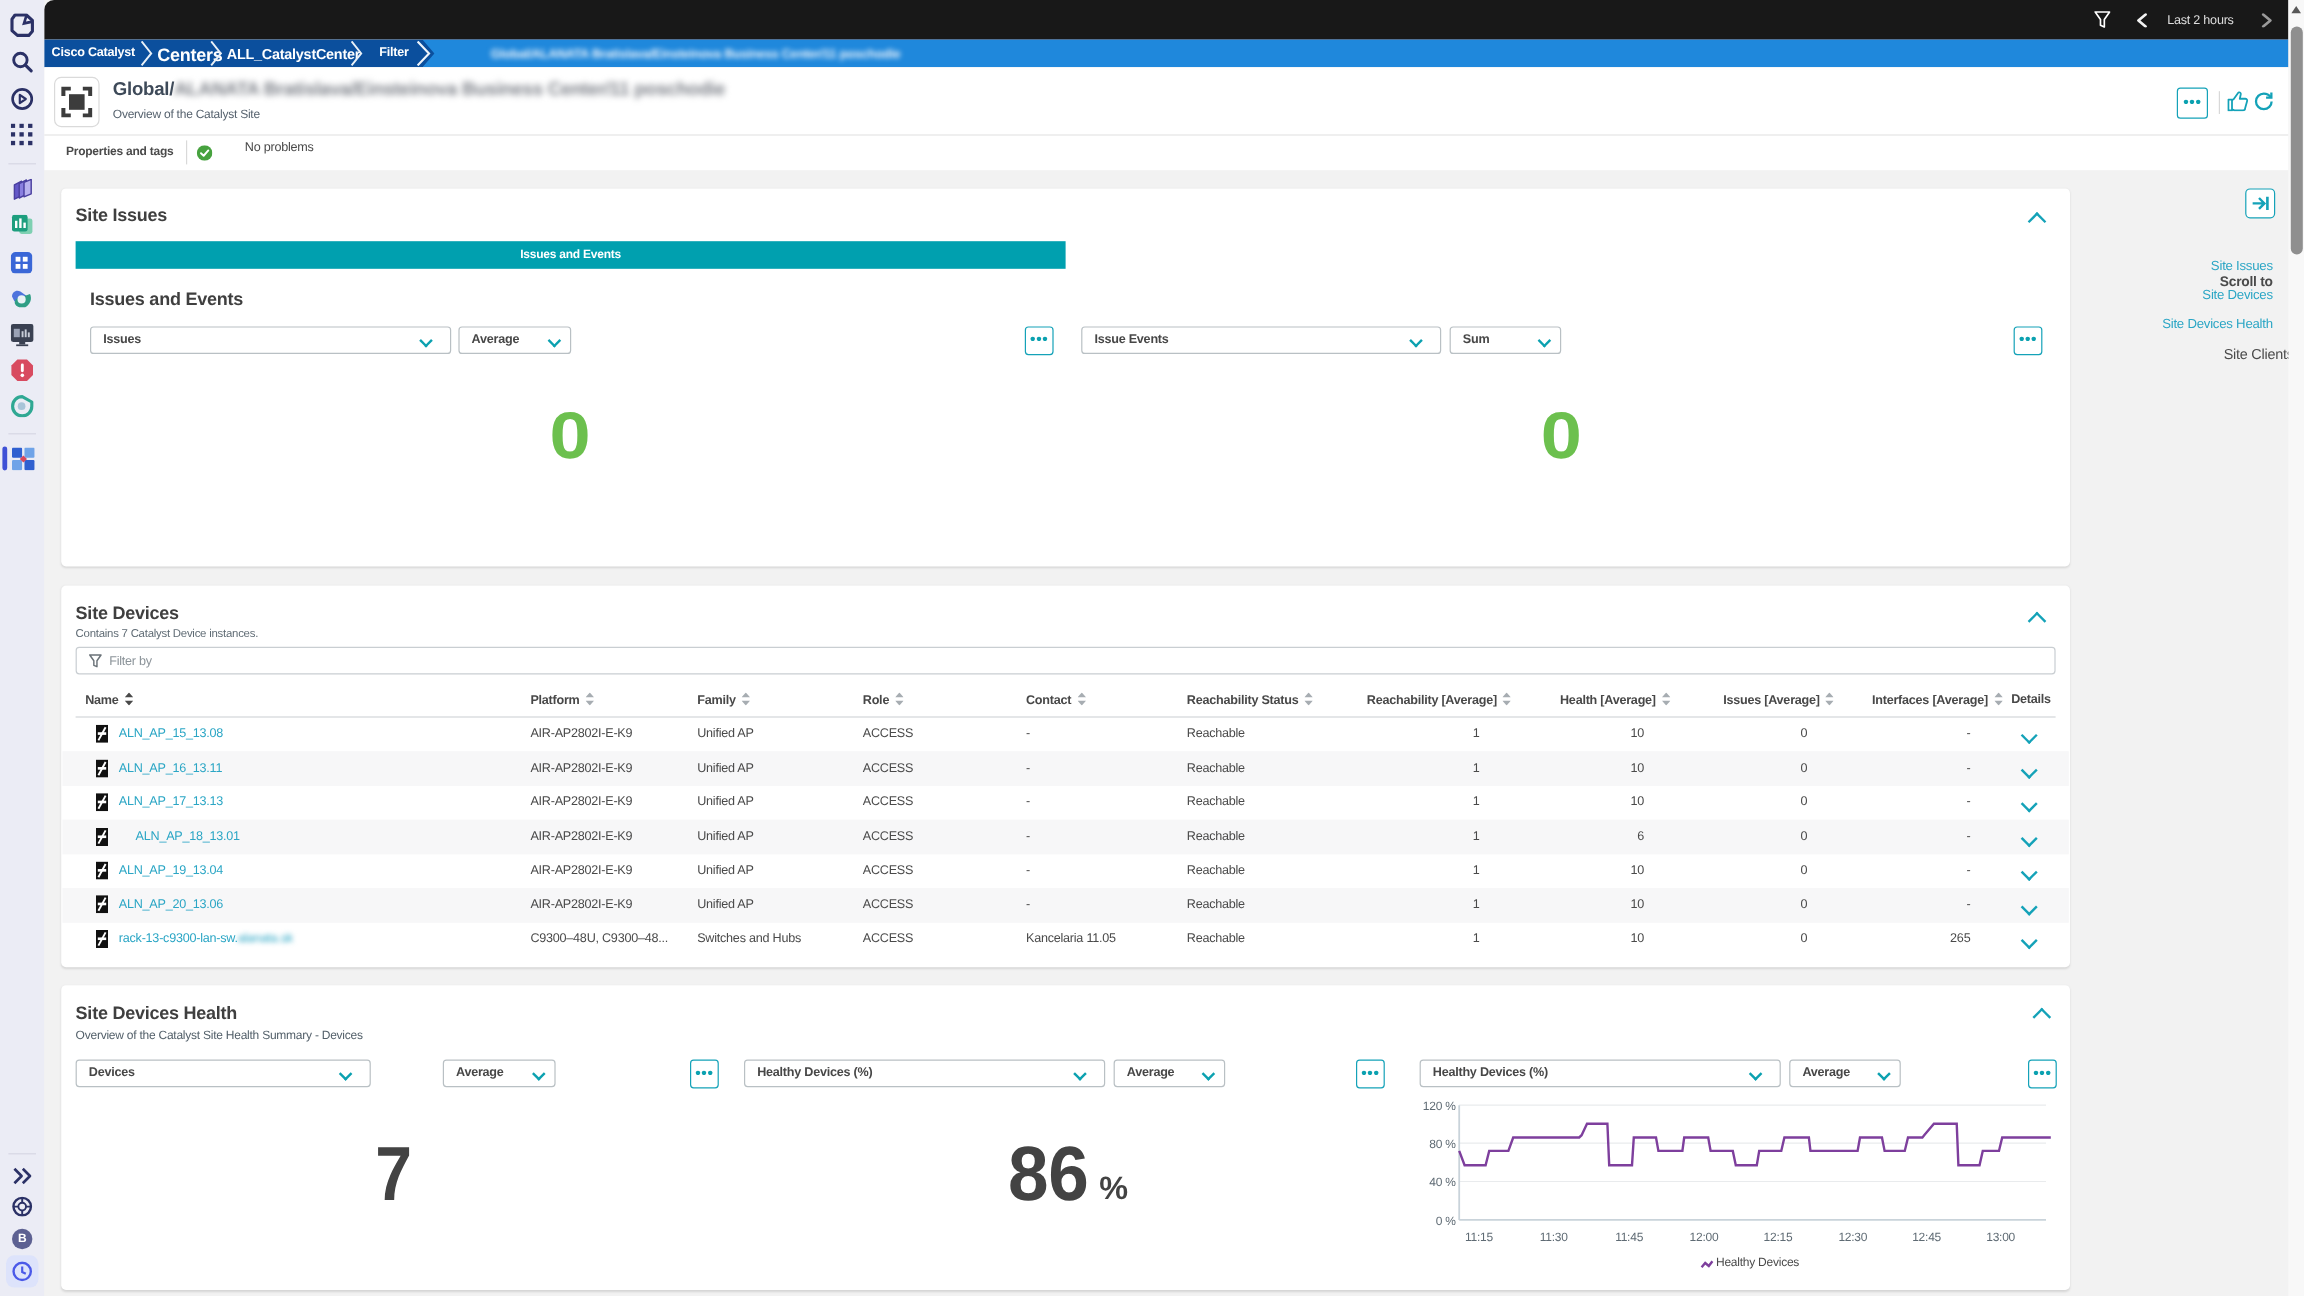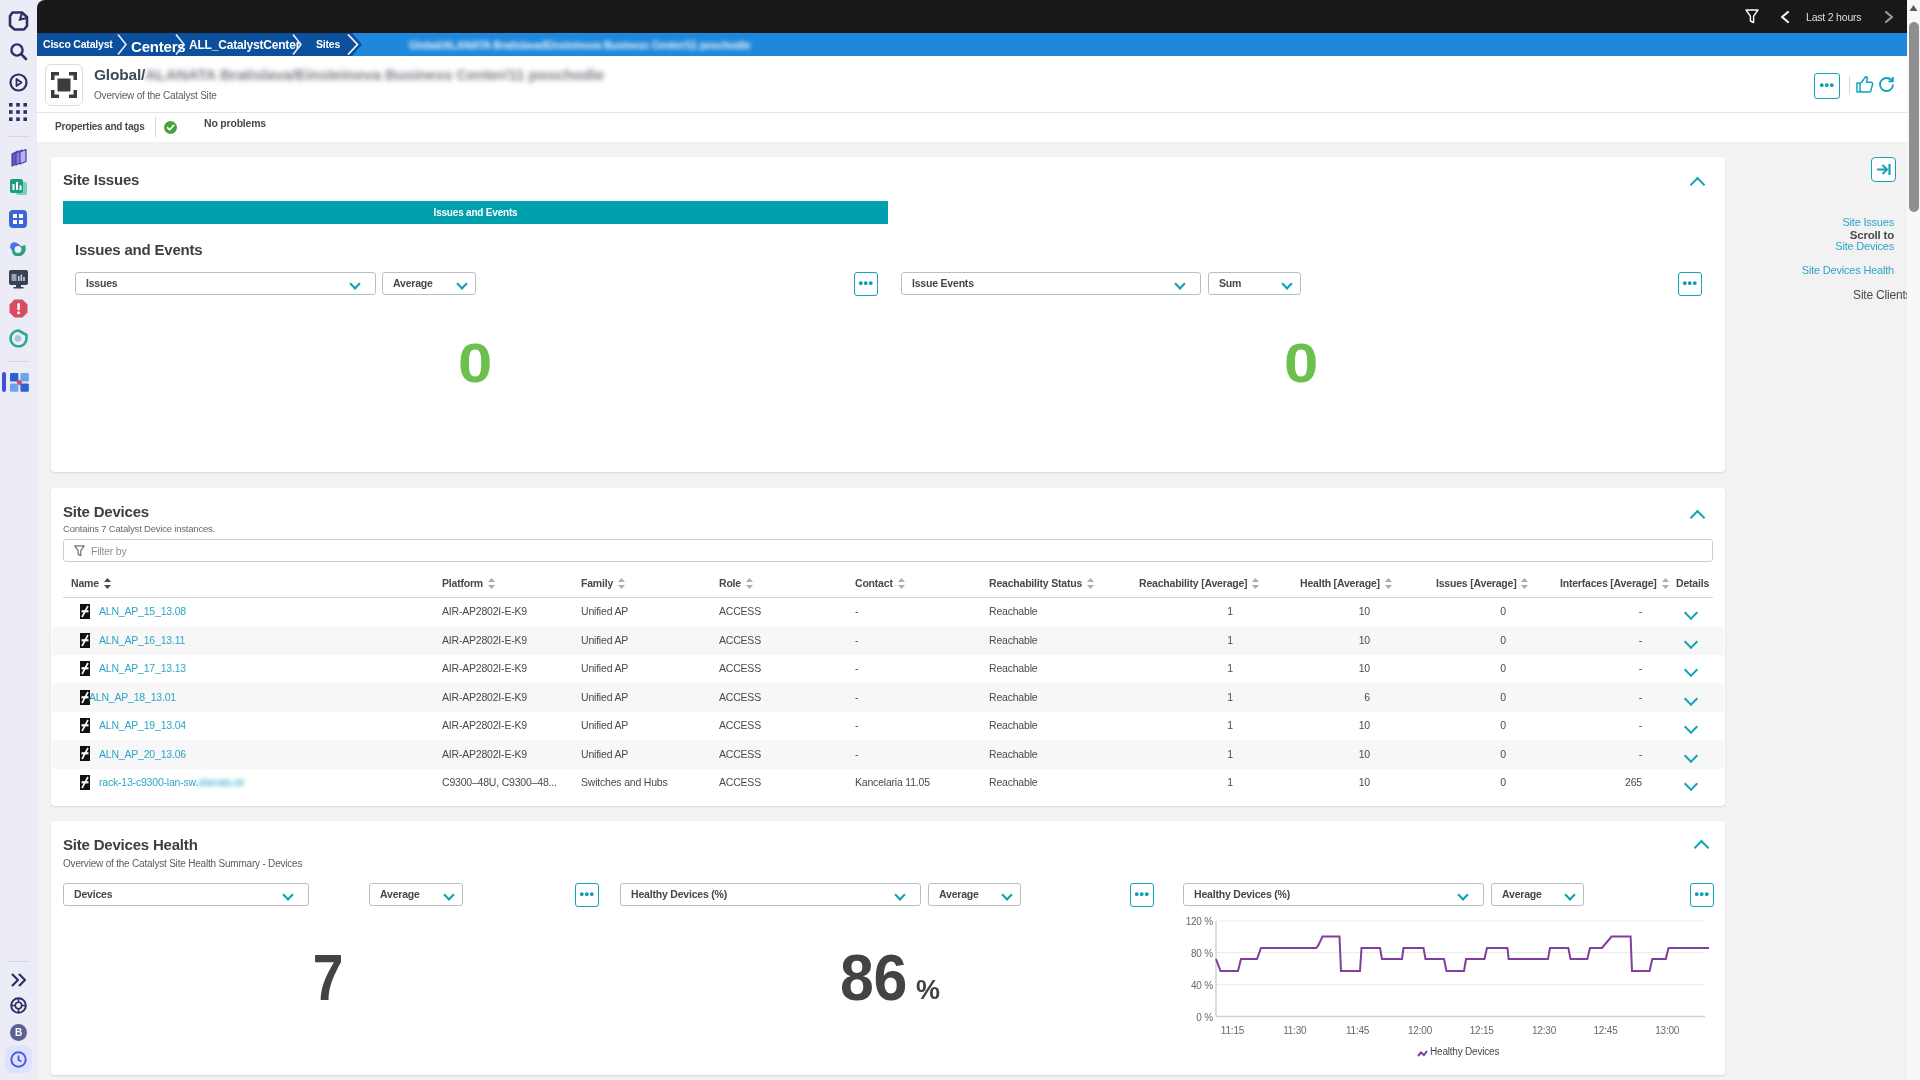--- a/index.html
+++ b/index.html
@@ -147,21 +147,21 @@
 
   <div class="abs" id="crumbbar" style="left:37px;top:33px;width:1870px;height:23px;background:#0b4f9d;overflow:hidden;">
     <div class="abs" style="left:315px;top:0;width:1555px;height:23px;background:#1f88dc;
       clip-path:polygon(0 0, 100% 0, 100% 100%, 0 100%, 10px 50%);"></div>
     <div class="abs" style="left:372px;top:6px;font-size:10.5px;font-weight:bold;color:#eef4fb;filter:blur(2.2px);">
       Global/ALANATA Bratislava/Einsteinova Business Center/11 poschodie&nbsp;&nbsp;&nbsp;&nbsp;</div>
   </div>
   <div class="abs" style="left:43px;top:38px;font-size:10.5px;font-weight:bold;color:#fff;">Cisco Catalyst</div>
   <div class="abs" style="left:131px;top:38px;font-size:15px;font-weight:bold;color:#fff;">Centers</div>
   <div class="abs" style="left:189px;top:38px;font-size:12px;font-weight:bold;color:#fff;">ALL_CatalystCenter</div>
-  <div class="abs" style="left:316px;top:38px;font-size:10.5px;font-weight:bold;color:#fff;">Sites</div>
+  <div class="abs" style="left:316px;top:38px;font-size:10.5px;font-weight:bold;color:#fff;">Filter</div>
   <svg class="abs" style="left:116px;top:34px;" width="12" height="21" viewBox="0 0 12 21">
     <path d="M2 0.5 L10 10.5 L2 20.5" fill="none" stroke="#e8f0f8" stroke-width="1.6"></path>
   </svg>
   <svg class="abs" style="left:174px;top:34px;" width="12" height="21" viewBox="0 0 12 21">
     <path d="M2 0.5 L10 10.5 L2 20.5" fill="none" stroke="#e8f0f8" stroke-width="1.6"></path>
   </svg>
   <svg class="abs" style="left:291px;top:34px;" width="12" height="21" viewBox="0 0 12 21">
     <path d="M2 0.5 L10 10.5 L2 20.5" fill="none" stroke="#e8f0f8" stroke-width="1.6"></path>
   </svg>
   <svg class="abs" style="left:346px;top:34px;" width="14" height="21" viewBox="0 0 14 21">
@@ -190,21 +190,21 @@
     <path d="M15 8.5 A6.5 6.5 0 1 1 8.5 2 C11 2 13 3.2 14.3 5" fill="none" stroke="#14a2b8" stroke-width="1.9"></path>
     <path d="M14.8 1 L14.8 5.4 L10.4 5.4" fill="none" stroke="#14a2b8" stroke-width="1.9"></path>
   </svg>
   <div class="abs" style="left:37px;top:112px;width:1870px;height:1px;background:#e4e4e4;"></div>
   <div class="abs" style="left:55px;top:121px;font-size:10px;font-weight:bold;color:#4a4a4a;">Properties and tags</div>
   <div class="abs" style="left:155px;top:117px;width:1px;height:20px;background:#d9d9d9;"></div>
   <svg class="abs" style="left:164px;top:121px;" width="13" height="13" viewBox="0 0 13 13">
     <circle cx="6.5" cy="6.5" r="6.5" fill="#47a23f"></circle>
     <path d="M3.5 6.7 L5.7 8.8 L9.6 4.4" fill="none" stroke="#fff" stroke-width="1.6" stroke-linecap="round" stroke-linejoin="round"></path>
   </svg>
-  <div class="abs" style="left:183px;top:117px;font-size:10.5px;font-weight:bold;color:#4a4a4a;padding-left:21px;">No problems</div>
+  <div class="abs" style="left:183px;top:117px;font-size:10.5px;font-weight:normal;color:#4a4a4a;padding-left:21px;">No problems</div>
 
   <div class="abs" style="left:37px;top:142px;width:1870px;height:938px;background:#f2f2f2;"></div>
 
   <div class="abs card" id="card1" style="top:157px;height:315px;"></div>
   <div class="abs cardtitle" style="left:63px;top:171px;">Site Issues</div>
   <div class="chev-up" style="left:1692px;top:176px;"></div>
   <div class="abs" style="left:63px;top:201px;width:825px;height:23px;background:#00a0af;color:#fff;
     font-size:10px;font-weight:bold;text-align:center;line-height:23px;">Issues and Events</div>
   <div class="abs" style="left:75px;top:241px;font-size:15px;font-weight:bold;color:#3f3f3f;">Issues and Events</div>
   <div class="dd wide" style="left:75px;top:272px;width:301px;">Issues<span class="arr"></span></div>
@@ -314,21 +314,21 @@
     <span class="c num" style="left:1270px;top:662px;">10</span>
     <span class="c num" style="left:1406px;top:662px;">0</span>
     <span class="c num" style="left:1542px;top:662px;">-</span>
     <div class="chev-dn" style="left:1685px;top:665px;"></div>
 
     <svg class="devicon" style="left:80px;top:690px;" viewBox="0 0 10 15">
         <rect width="10" height="15" fill="#111"></rect>
         <path d="M8 2 L2 13" stroke="#fff" stroke-width="1.6"></path>
         <rect x="1.5" y="6.2" width="7" height="2.2" fill="#fff"></rect>
       </svg>
-    <span class="c link" style="left:89px;top:691px;">ALN_AP_18_13.01</span>
+    <span class="c link" style="left:113px;top:691px;">ALN_AP_18_13.01</span>
     <span class="c" style="left:442px;top:691px;">AIR-AP2802I-E-K9</span>
     <span class="c" style="left:581px;top:691px;">Unified AP</span>
     <span class="c" style="left:719px;top:691px;">ACCESS</span>
     <span class="c" style="left:855px;top:691px;">-</span>
     <span class="c" style="left:989px;top:691px;">Reachable</span>
     <span class="c num" style="left:1133px;top:691px;">1</span>
     <span class="c num" style="left:1270px;top:691px;">6</span>
     <span class="c num" style="left:1406px;top:691px;">0</span>
     <span class="c num" style="left:1542px;top:691px;">-</span>
     <div class="chev-dn" style="left:1685px;top:694px;"></div>

